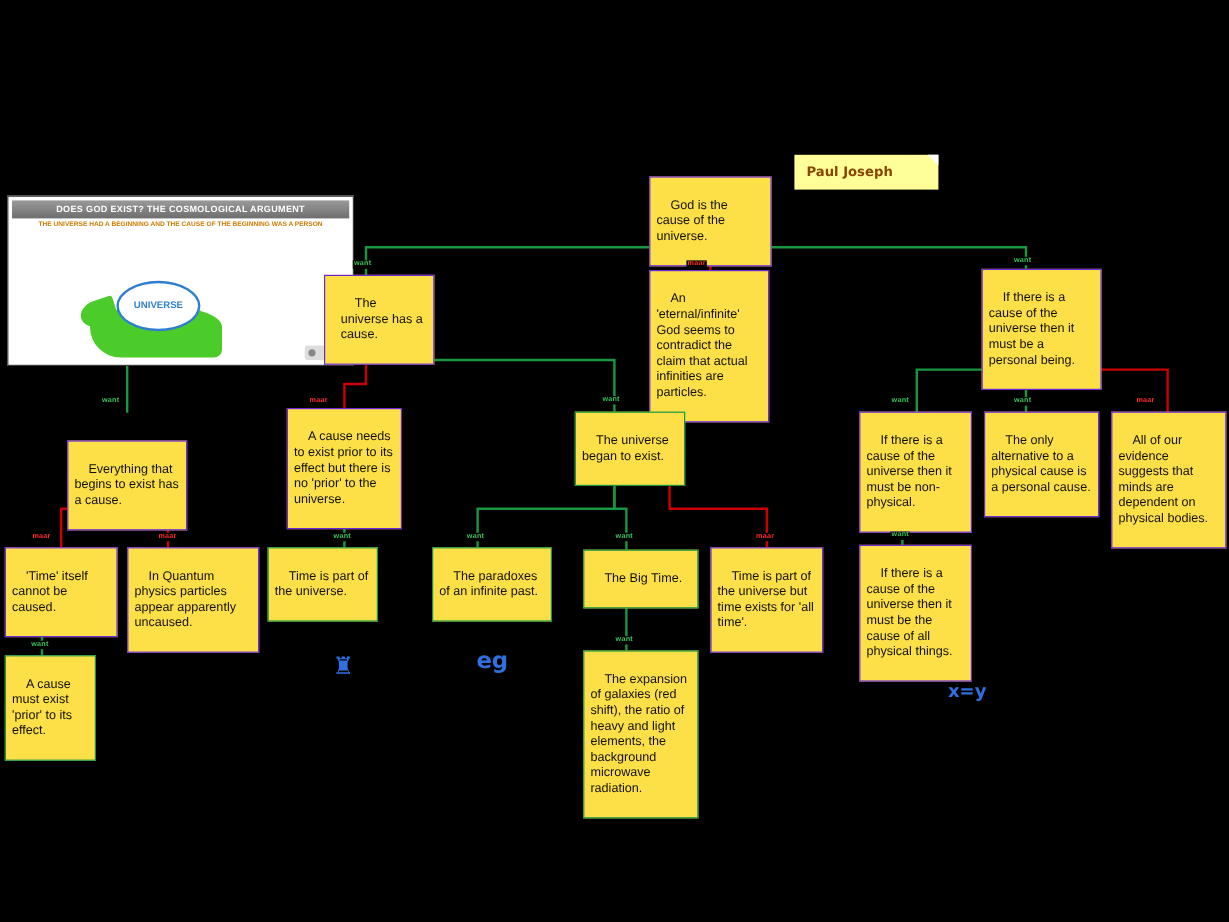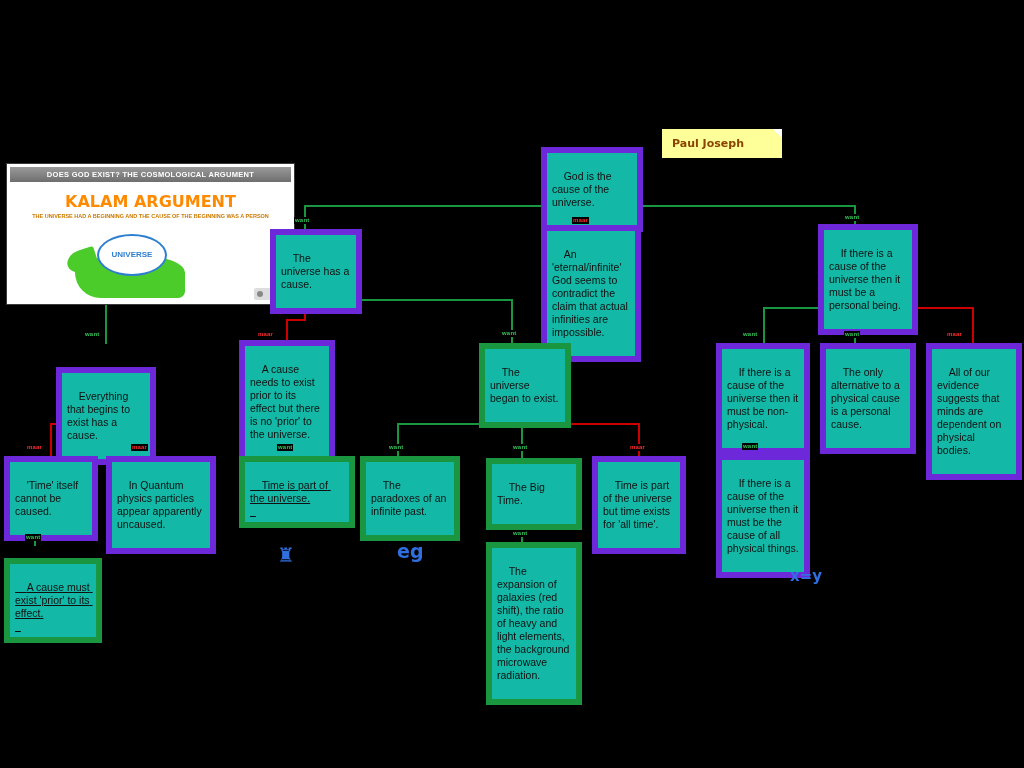--- a/index.html
+++ b/index.html
@@ -24,22 +24,22 @@
   svg.links {
     position: absolute;
     left: 0; top: 0;
     width: 1024px;
     height: 768px;
     pointer-events: none;
   }
   .node {
     position: absolute;
     box-sizing: border-box;
-    background: #14b8a6;
-    border: 6px solid #6d28d9;
+    background: #fde047;
+    border: 1px solid #6d28d9;
     color: #111111;
     font-size: 10.5px;
     line-height: 13px;
     padding: 4px 5px;
     white-space: pre-wrap;
   }
   .node.green {
     border-color: #1a9641;
   }
   .edge-label {
@@ -227,39 +227,38 @@
     </g>
   </svg>
 
   <div class="sticky" style="left:662px; top:129px; width:100px;">
     <span class="fold"></span>
     <span>Paul Joseph</span>
   </div>
 
   <div class="image-card">
     <div class="ic-title">DOES GOD EXIST? THE COSMOLOGICAL ARGUMENT</div>
-    <div class="ic-main">KALAM ARGUMENT</div>
     <div class="ic-sub">THE UNIVERSE HAD A BEGINNING AND
 THE CAUSE OF THE BEGINNING WAS A PERSON</div>
     <div class="ic-thumb"></div>
     <div class="ic-hand"></div>
     <div class="ic-circle">UNIVERSE</div>
     <div class="ic-badge"></div>
   </div>
 
   <div class="node" style="left:541px; top:147px; width:102px;">
     <span>God is the cause of the universe.</span>
   </div>
 
-  <div class="node" style="left:270px; top:229px; width:92px;">
+  <div class="node" style="left:270px; top:229px; width:92px;padding-left:13px;">
     <span>The universe has a cause.</span>
   </div>
 
   <div class="node" style="left:541px; top:225px; width:100px;">
-    <span>An 'eternal/infinite' God seems to contradict the claim that actual infinities are impossible.</span>
+    <span>An 'eternal/infinite' God seems to contradict the claim that actual infinities are particles.</span>
   </div>
 
   <div class="node" style="left:818px; top:224px; width:100px;">
     <span>If there is a cause of the universe then it must be a personal being.</span>
   </div>
 
   <div class="node" style="left:56px; top:343px; width:100px;margin-top:24px;">
     <span>Everything that begins to exist has a cause.</span>
   </div>
 
@@ -284,41 +283,41 @@
   </div>
 
   <div class="node" style="left:4px; top:456px; width:94px;">
     <span>'Time' itself cannot be caused.</span>
   </div>
 
   <div class="node" style="left:106px; top:456px; width:110px;">
     <span>In Quantum physics particles appear apparently uncaused.</span>
   </div>
 
-  <div class="node green" style="left:239px; top:456px; width:116px;text-decoration:underline;">
+  <div class="node green" style="left:223px; top:456px; width:92px;">
     <span>Time is part of the universe.</span>
   </div>
 
   <div class="node green" style="left:360px; top:456px; width:100px;">
     <span>The paradoxes of an infinite past.</span>
   </div>
 
   <div class="node green" style="left:486px; top:458px; width:96px;">
     <span>The Big Time.</span>
   </div>
 
   <div class="node" style="left:592px; top:456px; width:94px;">
     <span>Time is part of the universe but time exists for 'all time'.</span>
   </div>
 
   <div class="node" style="left:716px; top:454px; width:94px;">
     <span>If there is a cause of the universe then it must be the cause of all physical things.</span>
   </div>
 
-  <div class="node green" style="left:4px; top:558px; width:98px;text-decoration:underline;">
+  <div class="node green" style="left:4px; top:546px; width:76px;">
     <span>A cause must exist 'prior' to its effect.</span>
   </div>
 
   <div class="node green" style="left:486px; top:542px; width:96px;">
     <span>The expansion of galaxies (red shift), the ratio of heavy and light elements, the background microwave radiation.</span>
   </div>
 
   <div class="edge-label g" style="left:294px; top:217px;">
     <span>want</span>
   </div>

